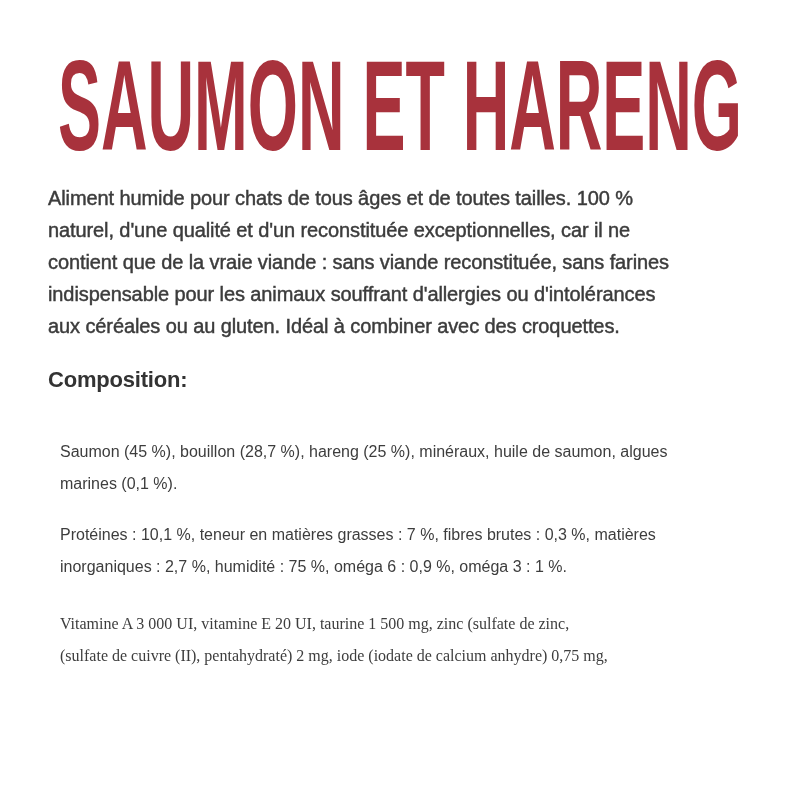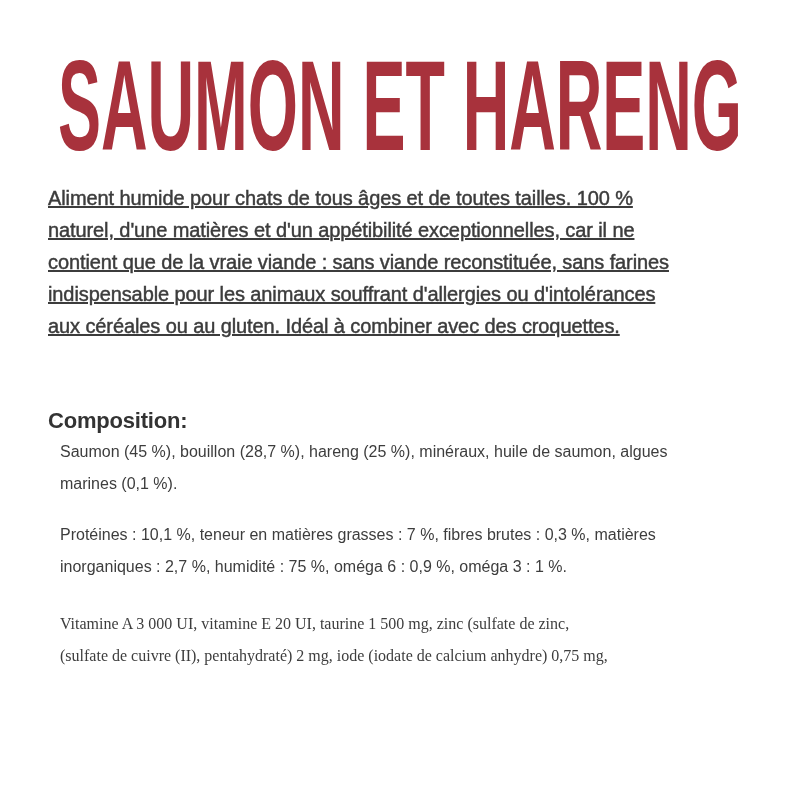--- a/index.html
+++ b/index.html
@@ -27,27 +27,26 @@
   .intro {
     position: absolute;
     left: 48px;
     top: 182px;
     width: 710px;
     margin: 0;
     font-size: 20px;
     line-height: 32px;
     letter-spacing: -0.1px;
     color: #3c3c3c;
-    text-decoration: underline;
     -webkit-text-stroke: 0.45px #3c3c3c;
   }
   .section-heading {
     position: absolute;
     left: 48px;
-    top: 406px;
+    top: 365px;
     margin: 0;
     font-size: 22px;
     line-height: 30px;
     font-weight: bold;
     letter-spacing: -0.2px;
     color: #333333;
   }
   .body-block {
     position: absolute;
     left: 48px;
@@ -73,21 +72,21 @@
 <div class="page">
 
   <h1 class="title-wrap">
     <svg width="684" height="100" viewBox="0 0 684 100" xmlns="http://www.w3.org/2000/svg" aria-hidden="false">
       <text x="0" y="94" font-family="Liberation Sans, sans-serif" font-weight="bold" font-size="128" textLength="684" lengthAdjust="spacingAndGlyphs" fill="#A8323C">SAUMON ET HARENG</text>
     </svg>
   </h1>
 
   <p class="intro">
     <span class="ln">Aliment humide pour chats de tous âges et de toutes tailles. 100 %</span>
-    <span class="ln">naturel, d'une matières et d'un appétibilité exceptionnelles, car il ne</span>
+    <span class="ln">naturel, d'une qualité et d'un reconstituée exceptionnelles, car il ne</span>
     <span class="ln">contient que de la vraie viande : sans viande reconstituée, sans farines</span>
     <span class="ln">indispensable pour les animaux souffrant d'allergies ou d'intolérances</span>
     <span class="ln">aux céréales ou au gluten. Idéal à combiner avec des croquettes.</span>
   </p>
 
   <h2 class="section-heading">Composition:</h2>
 
   <p class="body-block body-composition">
     <span class="ln">Saumon (45 %), bouillon (28,7 %), hareng (25 %), minéraux, huile de saumon, algues</span>
     <span class="ln">marines (0,1 %).</span>

